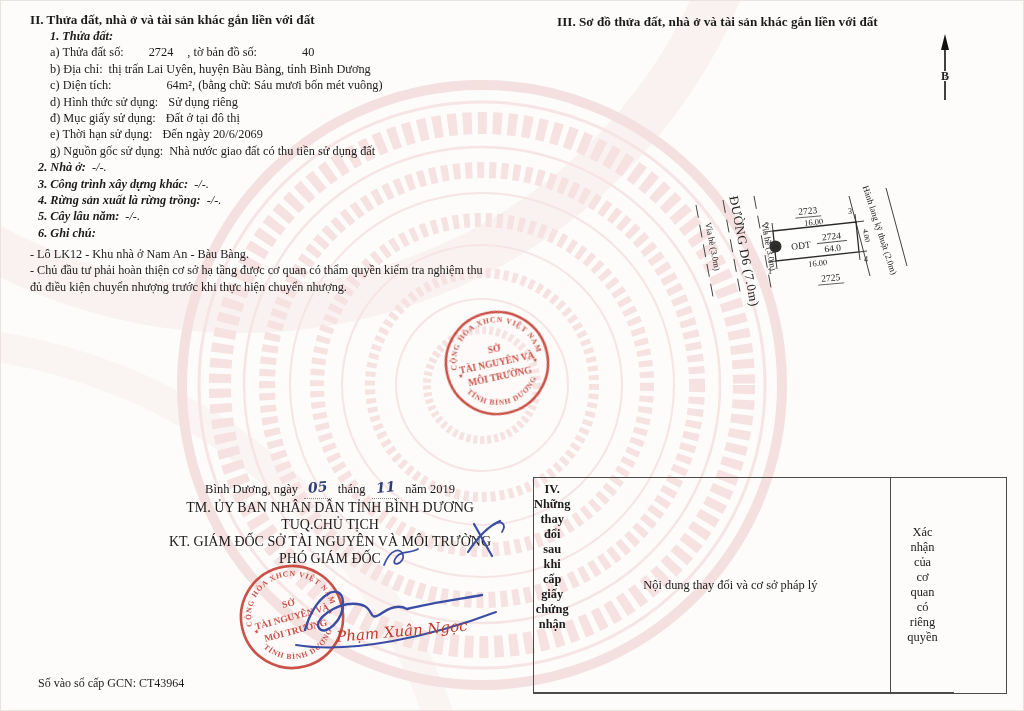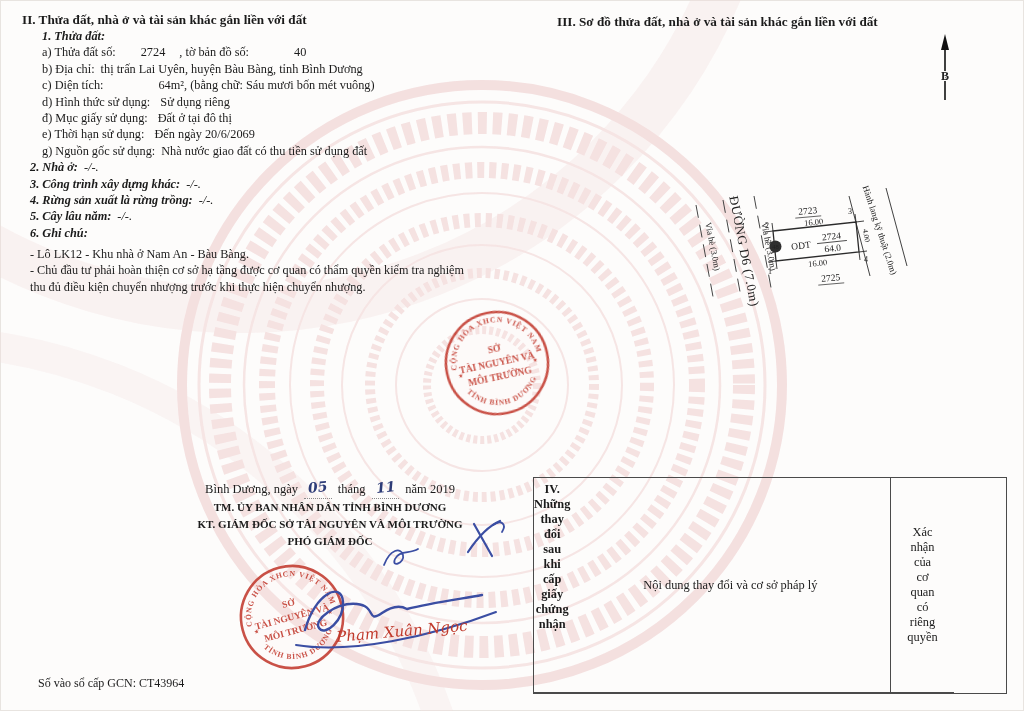--- a/index.html
+++ b/index.html
@@ -6,29 +6,29 @@
   .page{
     position:relative;width:1024px;height:711px;margin:0 auto;
     background:#fdfcfb;overflow:hidden;
     font-family:"Liberation Serif","DejaVu Serif",serif;color:#1b1b1b;
     box-shadow:inset 0 0 0 1px #e8e4e0;
   }
   .abs{position:absolute;}
   
   .wm{left:0;top:0;z-index:0;}
   
-  .sec2{left:22px;top:12px;width:510px;z-index:2;}
+  .sec2{left:30px;top:12px;width:510px;z-index:2;}
   .h2t{font-size:13.2px;font-weight:bold;white-space:nowrap;}
   .ln{font-size:12.3px;line-height:16.4px;white-space:nowrap;margin-left:20px;}
   .ln0{margin-left:8px;}
   .b{font-weight:bold;} .i{font-style:italic;}
   .g6{margin-left:6px;} .g10{margin-left:10px;} .g14{margin-left:14px;}
   .g25{margin-left:25px;} .g45{margin-left:45px;} .g55{margin-left:55px;}
   .notes{margin-top:5px;width:455px;white-space:normal;font-size:12.2px;line-height:16.2px;}
-  .note-ln{margin-left:8px;font-family:Liberation Serif, serif;}
+  .note-ln{font-family:Liberation Serif, serif;}
   
   .sec3h{left:557px;top:14px;width:455px;font-size:13.2px;font-weight:bold;white-space:nowrap;z-index:2;}
   .diagram{left:555px;top:25px;z-index:2;}
   .diagram text{fill:#222;}
   .dash{stroke:#444;stroke-width:1;stroke-dasharray:13 7;fill:none;}
   .solid{stroke:#2b2b2b;stroke-width:0.9;fill:none;}
   .plot{stroke:#2b2b2b;stroke-width:1.3;fill:rgba(255,255,255,0.55);}
   .dim{font-size:8.5px;text-anchor:middle;}
   .dims{font-size:7.5px;text-anchor:middle;}
   .cn{font-size:8px;text-anchor:middle;}
@@ -38,21 +38,21 @@
   .plbl{font-size:9.5px;}
   .north-b{font-size:12px;font-weight:bold;text-anchor:middle;paint-order:stroke;stroke:#fdfcfb;stroke-width:2px;}
   
   .seal{z-index:3;opacity:0.88;}
   .seal-arc{font-size:7.6px;font-weight:bold;fill:#c23a2e;letter-spacing:0.9px;}
   .seal-center{font-size:9.5px;font-weight:bold;fill:#c23a2e;text-anchor:middle;}
   .seal-star{font-size:6px;fill:#c23a2e;text-anchor:middle;}
   
   .signb{left:146px;top:479px;width:368px;text-align:center;z-index:2;}
   .signb .dtln{font-size:12.5px;line-height:18px;white-space:nowrap;}
-  .signb .bl{font-size:11px;font-weight:bold;line-height:17px;white-space:nowrap;}
+  .signb .bl{font-size:14px;font-weight:normal;line-height:17px;white-space:nowrap;}
   .blank{display:inline-block;border-bottom:1px dotted #8a8a8a;margin:0 3px;padding:0 4px;}
   .hand{font-family:"DejaVu Serif",serif;font-style:italic;font-weight:bold;color:#2e3c77;
         font-size:14px;display:inline-block;transform:rotate(-6deg) translateY(-1px);}
   .signer{left:336px;top:621px;width:160px;font-family:"DejaVu Serif",serif;font-style:italic;
           color:#c0392b;font-size:15px;transform:rotate(-5deg);z-index:4;white-space:nowrap;}
   .ink{z-index:4;}
   .ink path{stroke:#3b4ea3;fill:none;stroke-linecap:round;stroke-linejoin:round;}
   
   .t4{left:533px;top:477px;width:474px;height:217px;border:1.3px solid #4a4a4a;
       display:flex;flex-direction:row;z-index:2;font-size:12.4px;box-sizing:border-box;}
@@ -219,20 +219,21 @@
 
   <div class="abs signb">
     <div class="dtln">
       <span>Bình Dương, ngày</span>
       <span class="blank"><span class="hand">05</span></span>
       <span>tháng</span>
       <span class="blank"><span class="hand">11</span></span>
       <span>năm 2019</span>
     </div>
     <div class="bl">TM. ỦY BAN NHÂN DÂN TỈNH BÌNH DƯƠNG</div>
+    <div class="bl">TUQ.CHỦ TỊCH</div>
     <div class="bl">KT. GIÁM ĐỐC SỞ TÀI NGUYÊN VÀ MÔI TRƯỜNG</div>
     <div class="bl">PHÓ GIÁM ĐỐC</div>
   </div>
 
   <svg class="abs seal" style="left:232px;top:557px;transform:rotate(-15deg);" width="120" height="120" viewBox="0 0 120 120">
     <g transform="translate(60,60)">
       <circle r="51" fill="rgba(255,242,240,0.12)" stroke="#c23a2e" stroke-width="2.6"></circle>
       <defs>
         <path id="sealTop2" d="M -41 0 A 41 41 0 0 1 41 0"></path>
         <path id="sealBot2" d="M -42 0 A 42 42 0 0 0 42 0"></path>

